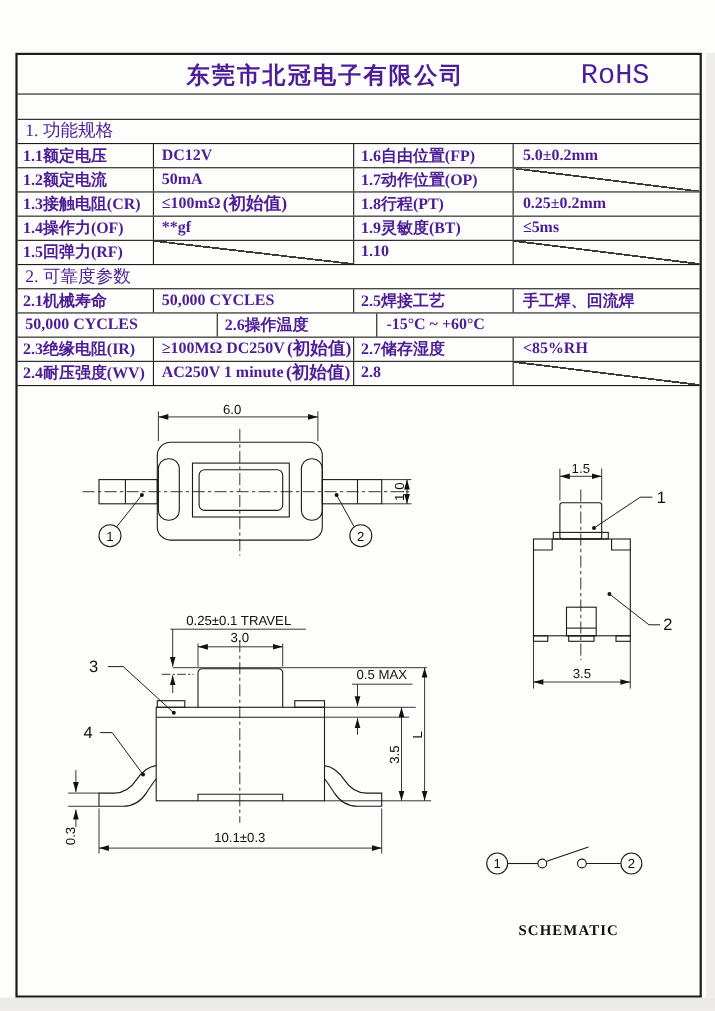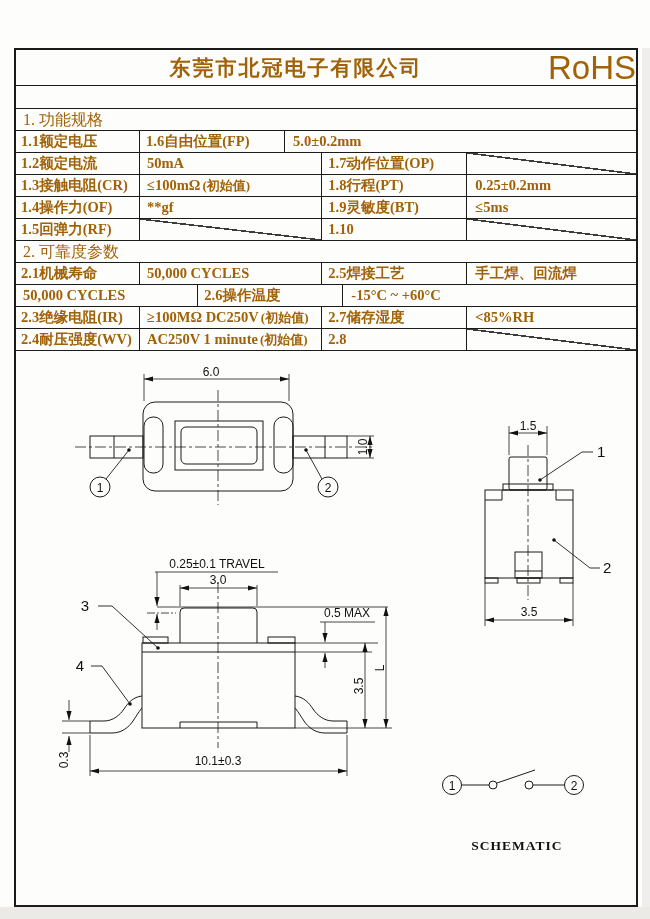--- a/index.html
+++ b/index.html
@@ -1,41 +1,41 @@
 <!DOCTYPE html>
 <html><head>
 <meta charset="utf-8">
 <style>
   html,body{margin:0;padding:0;background:#e9e8e5;}
   .canvas{position:relative;width:650px;height:919px;background:#fdfdfc;overflow:hidden;
-          font-family:"Liberation Serif","DejaVu Serif",serif;color:#a16207;}
+          font-family:"Liberation Serif","DejaVu Serif",serif;color:#4c1d95;}
   .frame{position:absolute;left:14px;top:48px;width:624px;height:859px;
          border:2px solid #1b1b1b;box-sizing:border-box;background:transparent;}
   .row{display:flex;border-bottom:1.5px solid #1b1b1b;box-sizing:border-box;}
   .cell{box-sizing:border-box;border-right:1.5px solid #1b1b1b;overflow:hidden;
         display:flex;align-items:center;white-space:nowrap;}
   .cell:last-child{border-right:none;}
   
   .company-row{height:36px;align-items:center;}
   .company{flex:1;text-align:center;padding-left:48px;font-size:21px;font-weight:bold;letter-spacing:2px;}
-  .rohs{width:108px;text-align:right;font-size:33px;font-family:Liberation Sans, sans-serif;}
+  .rohs{width:108px;text-align:left;font-size:26px;font-family:Liberation Mono, monospace;}
   
   .type-row{height:23px;}
   .type-row .cell{justify-content:center;font-size:15px;margin-top:30px;}
   .tr1{width:13.7%;} .tr2{width:36%;} .tr3{width:16.8%;letter-spacing:2px;} .tr4{width:33.5%;flex:1;}
   
   .sec-title{height:22px;line-height:21px;border-bottom:1.5px solid #1b1b1b;
              padding-left:7px;font-size:16px;box-sizing:border-box;}
   
   .spec-row{height:22px;font-size:14.5px;font-weight:bold;}
   .c1{width:20%;padding-left:5px;}
   .c2{width:29.4%;padding-left:7px;}
   .c3{width:23.4%;padding-left:6px;}
   .c4{width:27.2%;flex:1;padding-left:8px;}
-  .note{font-size:13px;margin-left:2px;}
+  .note{font-size:16px;margin-left:2px;}
   .slash{background-image:linear-gradient(to top right,transparent calc(50% - 0.8px),
          #3a3a3a calc(50% - 0.8px),#3a3a3a calc(50% + 0.8px),transparent calc(50% + 0.8px));}
   
   .drawsvg{position:absolute;left:0;top:0;width:650px;height:919px;}
   .scan-bottom{position:absolute;left:0;top:907px;width:650px;height:12px;background:#eceae7;}
   .scan-right{position:absolute;left:642px;top:48px;width:8px;height:859px;background:#f0eeec;}
   svg text{font-family:"Liberation Sans","DejaVu Sans",sans-serif;fill:#111;}
   .dimtxt{font-size:12px;} .callout{font-size:15px;} .pin{font-size:12px;}
   .schcap{font-size:13.5px;font-weight:bold;font-family:"Liberation Serif",serif;letter-spacing:1px;}
 </style>
@@ -53,20 +53,23 @@
     <div class="row type-row">
       <div class="cell tr1">类　型</div>
       <div class="cell tr3">品　名</div>
       <div class="cell tr4">TS-019</div>
     </div>
 
     <div class="sec-title">1.  功能规格</div>
 
     <div class="row spec-row">
       <div class="cell c1">1.1额定电压</div>
+      <div class="cell c2">
+          <span>DC12V</span>
+        </div>
       <div class="cell c3">1.6自由位置(FP)</div>
       <div class="cell c4">5.0±0.2mm</div>
     </div>
     <div class="row spec-row">
       <div class="cell c1">1.2额定电流</div>
       <div class="cell c2">
           <span>50mA</span>
         </div>
       <div class="cell c3">1.7动作位置(OP)</div>
       <div class="cell c4 slash"></div>

